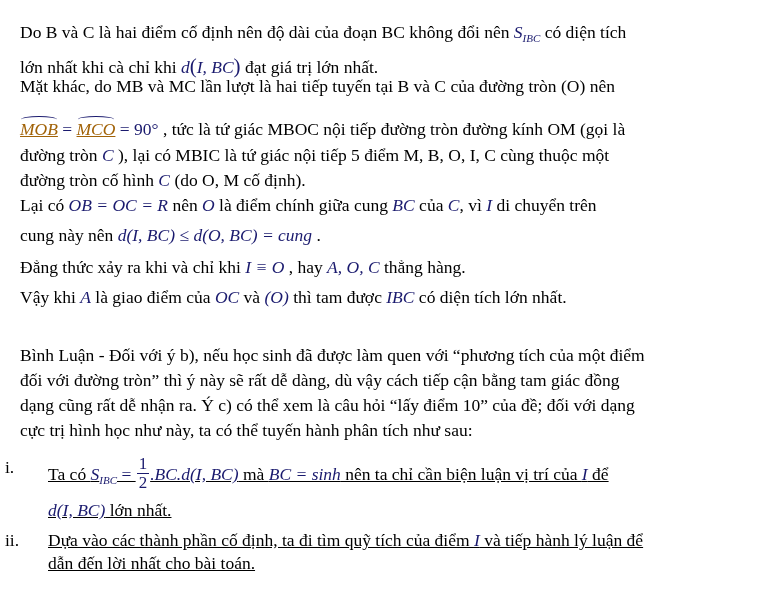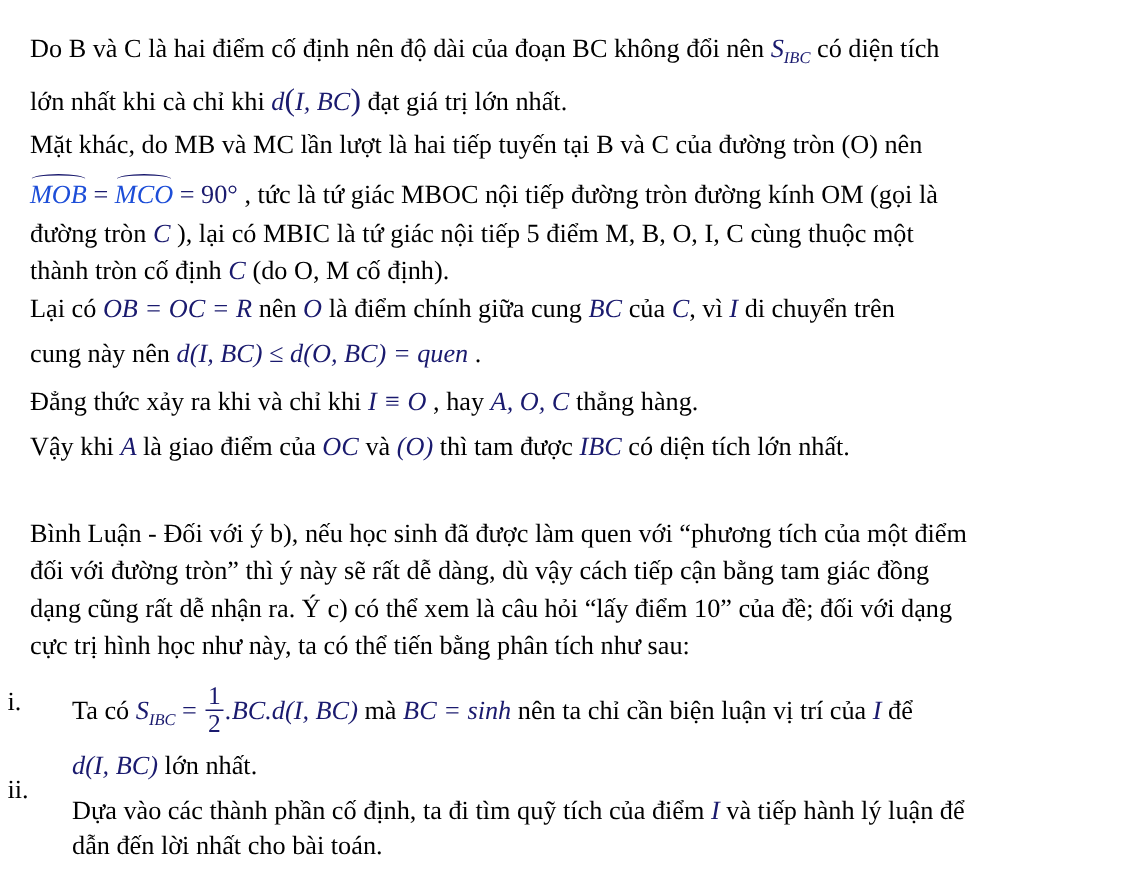--- a/index.html
+++ b/index.html
@@ -3,91 +3,91 @@
 <meta charset="utf-8">
 <style>
   html, body { margin:0; padding:0; background:#ffffff; }
   body { width:764px; height:590px; overflow:hidden; position:relative;
          font-family:"Liberation Serif", "DejaVu Serif", serif; font-size:17.5px; color:#000; }
   .line { position:absolute; left:20px; white-space:nowrap; line-height:20px; }
   .m { font-style:italic; color:#1a1a6e; }
   .mu { color:#1a1a6e; }
   .sub { font-size:11px; vertical-align:-4px; font-style:italic; color:#1a1a6e; }
   .big { font-size:21px; font-style:normal; color:#1a1a6e; }
-  .arc { display:inline-block; position:relative; font-style:italic; color:#1d4ed8; }
+  .arc { display:inline-block; position:relative; font-style:italic; color:#a16207;text-decoration:underline; }
   .arc::before { content:""; position:absolute; left:1px; right:1px; top:-3px; height:6px;
                  border-top:1px solid #1a1a6e; border-radius:50% 50% 0 0; }
   .frac { display:inline-flex; flex-direction:column; align-items:center; vertical-align:middle;
           font-size:17px; line-height:18px; color:#1a1a6e; margin:0 1px; position:relative; top:-2px; }
   .frac .num { border-bottom:1px solid #1a1a6e; padding:0 2px; }
   .item-num { position:absolute; left:5px; }
-  .item-body { position:absolute; left:48px; white-space:nowrap; }
+  .item-body { position:absolute; left:48px; white-space:nowrap;text-decoration:underline; }
 </style>
 </head>
 <body>
 
 <div>
 
   <div class="line" style="top:22px">
     <span>Do B và C là hai điểm cố định nên độ dài của đoạn BC không đổi nên </span><span class="m">S</span><span class="sub">IBC</span><span> có diện tích</span>
   </div>
   <div class="line" style="top:56px">
     <span>lớn nhất khi cà chỉ khi </span><span class="m">d</span><span class="big">(</span><span class="m">I, BC</span><span class="big">)</span><span> đạt giá trị lớn nhất.</span>
   </div>
 
-  <div class="line" style="top:86px">
+  <div class="line" style="top:76px">
     <span>Mặt khác, do MB và MC lần lượt là hai tiếp tuyến tại B và C của đường tròn (O) nên</span>
   </div>
   <div class="line" style="top:119px">
     <span class="arc">MOB</span><span class="mu"> = </span><span class="arc">MCO</span><span class="mu"> = 90°</span><span> , tức là tứ giác MBOC nội tiếp đường tròn đường kính OM (gọi là</span>
   </div>
   <div class="line" style="top:145px">
     <span>đường tròn </span><span class="m">C</span><span> ), lại có MBIC là tứ giác nội tiếp 5 điểm M, B, O, I, C cùng thuộc một</span>
   </div>
   <div class="line" style="top:170px">
-    <span>thành tròn cố định </span><span class="m">C</span><span> (do O, M cố định).</span>
+    <span>đường tròn cố hình </span><span class="m">C</span><span> (do O, M cố định).</span>
   </div>
 
   <div class="line" style="top:195px">
     <span>Lại có </span><span class="m">OB = OC = R</span><span> nên </span><span class="m">O</span><span> là điểm chính giữa cung </span><span class="m">BC</span><span> của </span><span class="m">C</span><span>, vì </span><span class="m">I</span><span> di chuyển trên</span>
   </div>
   <div class="line" style="top:225px">
-    <span>cung này nên </span><span class="m">d(I, BC) ≤ d(O, BC) = quen</span><span> .</span>
+    <span>cung này nên </span><span class="m">d(I, BC) ≤ d(O, BC) = cung</span><span> .</span>
   </div>
 
   <div class="line" style="top:257px">
     <span>Đẳng thức xảy ra khi và chỉ khi </span><span class="m">I ≡ O</span><span> , hay </span><span class="m">A, O, C</span><span> thẳng hàng.</span>
   </div>
 
   <div class="line" style="top:287px">
     <span>Vậy khi </span><span class="m">A</span><span> là giao điểm của </span><span class="m">OC</span><span> và </span><span class="m">(O)</span><span> thì tam được </span><span class="m">IBC</span><span> có diện tích lớn nhất.</span>
   </div>
 
   <div class="line" style="top:345px"><span>Bình Luận  - Đối với ý b), nếu học sinh đã được làm quen với “phương tích của một điểm</span></div>
   <div class="line" style="top:370px"><span>đối với đường tròn” thì ý này sẽ rất dễ dàng, dù vậy cách tiếp cận bằng tam giác đồng</span></div>
   <div class="line" style="top:395px"><span>dạng cũng rất dễ nhận ra. Ý c) có thể xem là câu hỏi “lấy điểm 10” của đề; đối với dạng</span></div>
-  <div class="line" style="top:420px"><span>cực trị hình học như này, ta có thể tiến bằng phân tích như sau:</span></div>
+  <div class="line" style="top:420px"><span>cực trị hình học như này, ta có thể tuyến hành phân tích như sau:</span></div>
 
   <div>
     <div style="position:absolute; top:457px; left:0; width:764px; height:24px;">
       <span class="item-num">i.</span>
       <span class="item-body">
         <span>Ta có </span><span class="m">S</span><span class="sub">IBC</span><span class="mu"> = </span><span class="frac">
             <span class="num">1</span>
             <span>2</span>
           </span><span class="m">.BC.d(I, BC)</span><span> mà </span><span class="m">BC = sinh</span><span> nên ta chỉ cần biện luận vị trí của </span><span class="m">I</span><span> để</span>
       </span>
     </div>
     <div class="item-body" style="top:500px;">
       <span class="m">d(I, BC)</span><span> lớn nhất.</span>
     </div>
   </div>
 
   <div>
-    <span class="item-num" style="top:516px;">ii.</span>
+    <span class="item-num" style="top:530px;">ii.</span>
     <div class="item-body" style="top:530px;">
       <span>Dựa vào các thành phần cố định, ta đi tìm quỹ tích của điểm </span><span class="m">I</span><span> và tiếp hành lý luận để</span>
     </div>
     <div class="item-body" style="top:553px;">
       <span>dẫn đến lời nhất cho bài toán.</span>
     </div>
   </div>
 
 </div>
 

